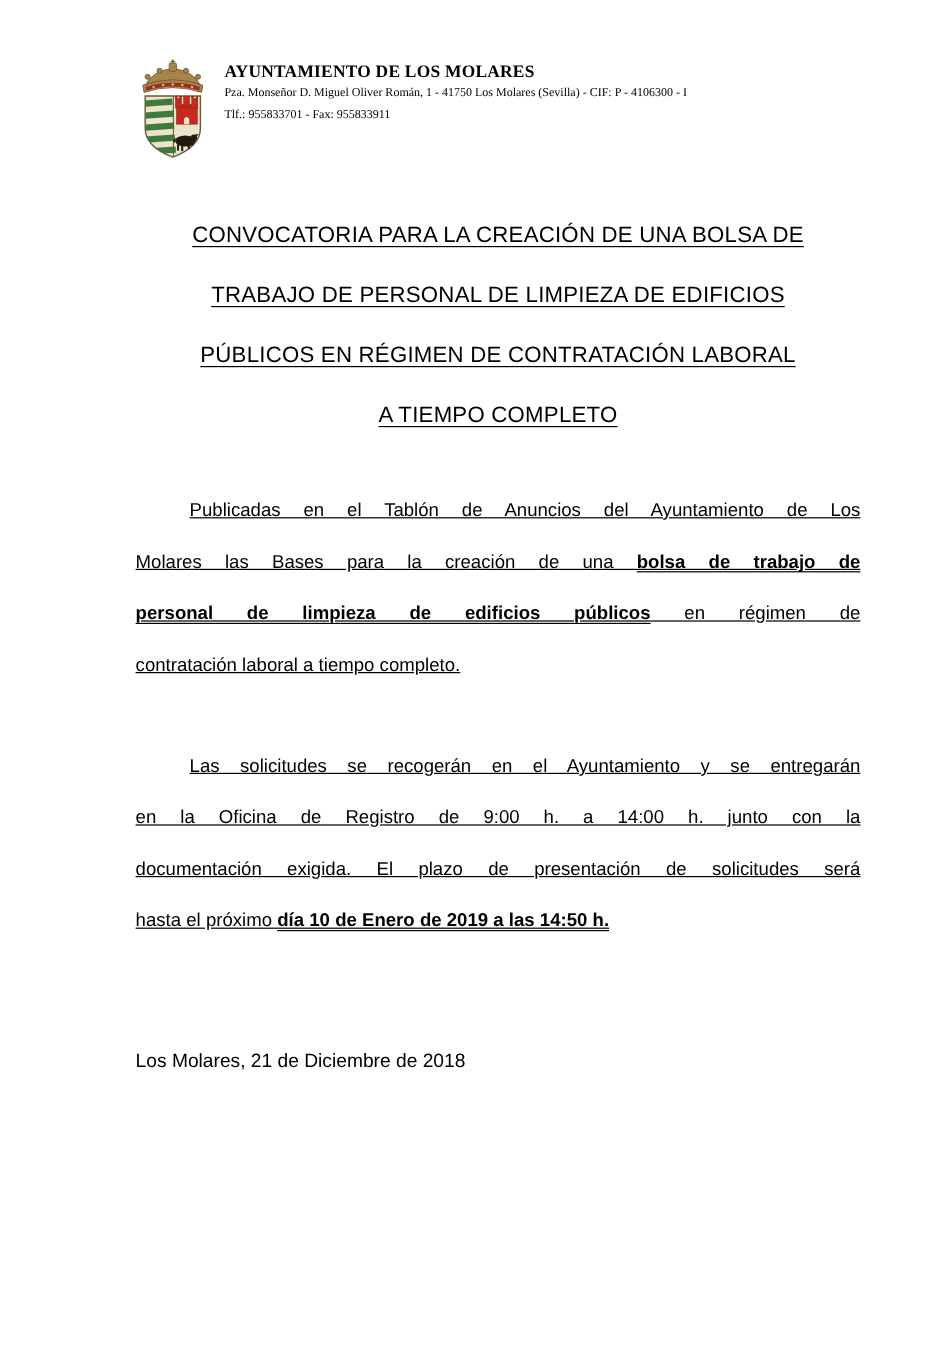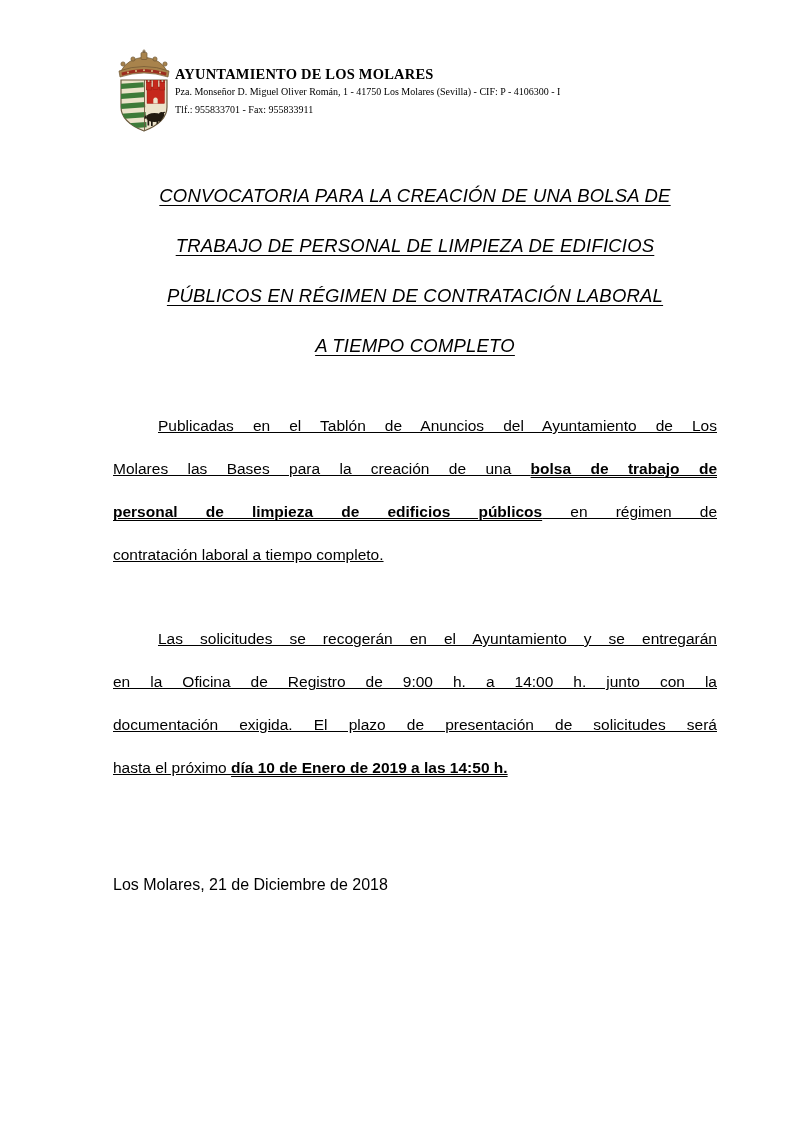--- a/index.html
+++ b/index.html
@@ -8,30 +8,29 @@
     height: 1122px;
     background: #ffffff;
     color: #000000;
     box-sizing: border-box;
     padding: 49px 76px 0 113px;
     font-family: "Liberation Sans", sans-serif;
     overflow: hidden;
   }
 
   
-  .doc-header { display: flex; align-items: center; gap: 0; }
+  .doc-header { display: flex; align-items: flex-start; gap: 12px; }
   .logo-svg { width: 62px; height: 84px; flex: 0 0 auto; display: block; }
   .header-text { font-family: "Liberation Serif", serif; padding-top: 2px; }
   .org-name { font-weight: bold; font-size: 14.5px; line-height: 18px; letter-spacing: 0.2px; }
   .header-line { font-size: 10px; line-height: 18px; }
 
   
   .title-block { margin-top: 52px; text-align: center; }
   .title-line {
-    font-style: italic;
     font-size: 18.5px;
     line-height: 22px;
     margin-bottom: 28px;
     text-decoration: underline;
     text-underline-offset: 3px;
     letter-spacing: 0.2px;
     white-space: nowrap;
   }
   .title-line:last-child { margin-bottom: 0; }
 

